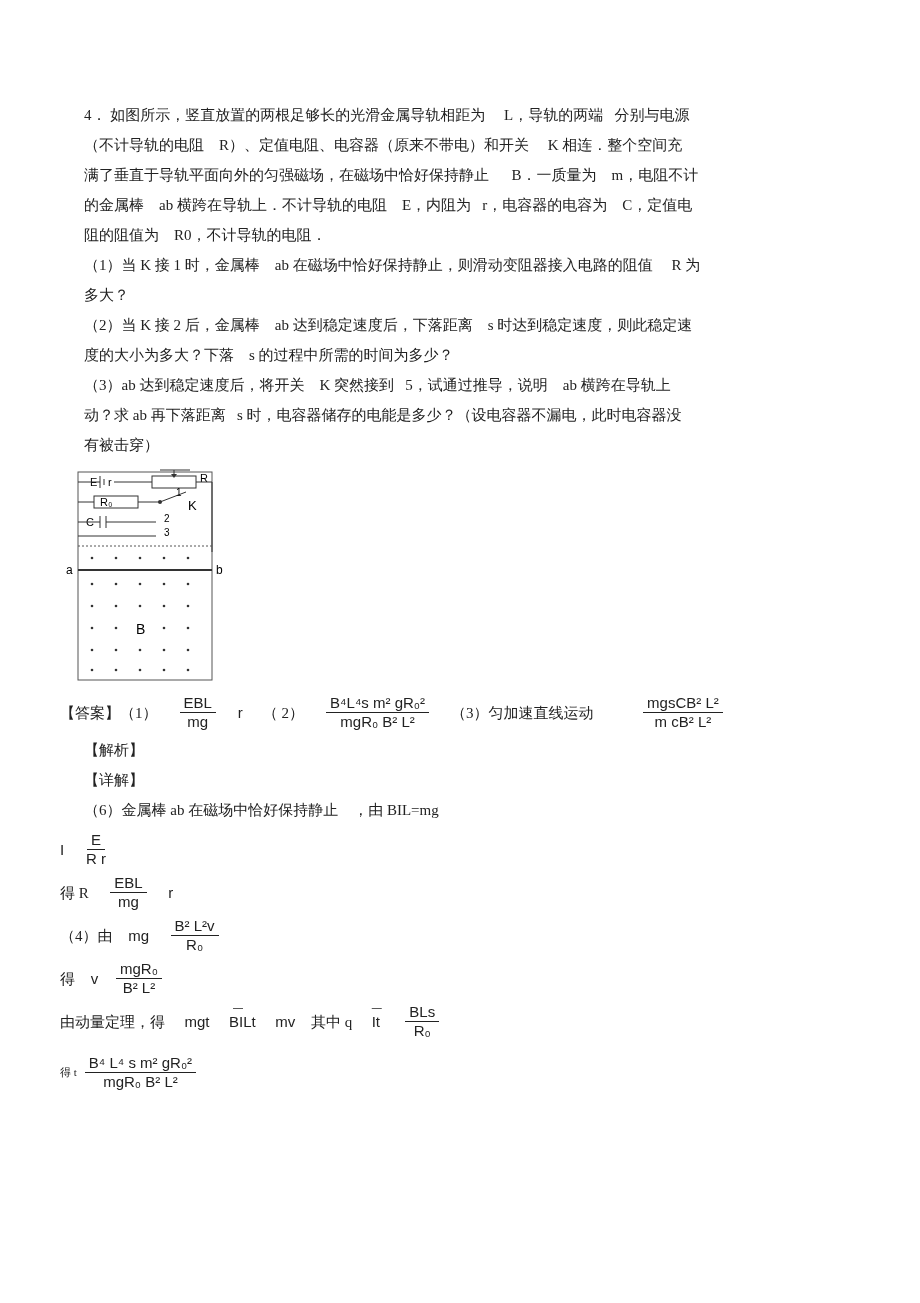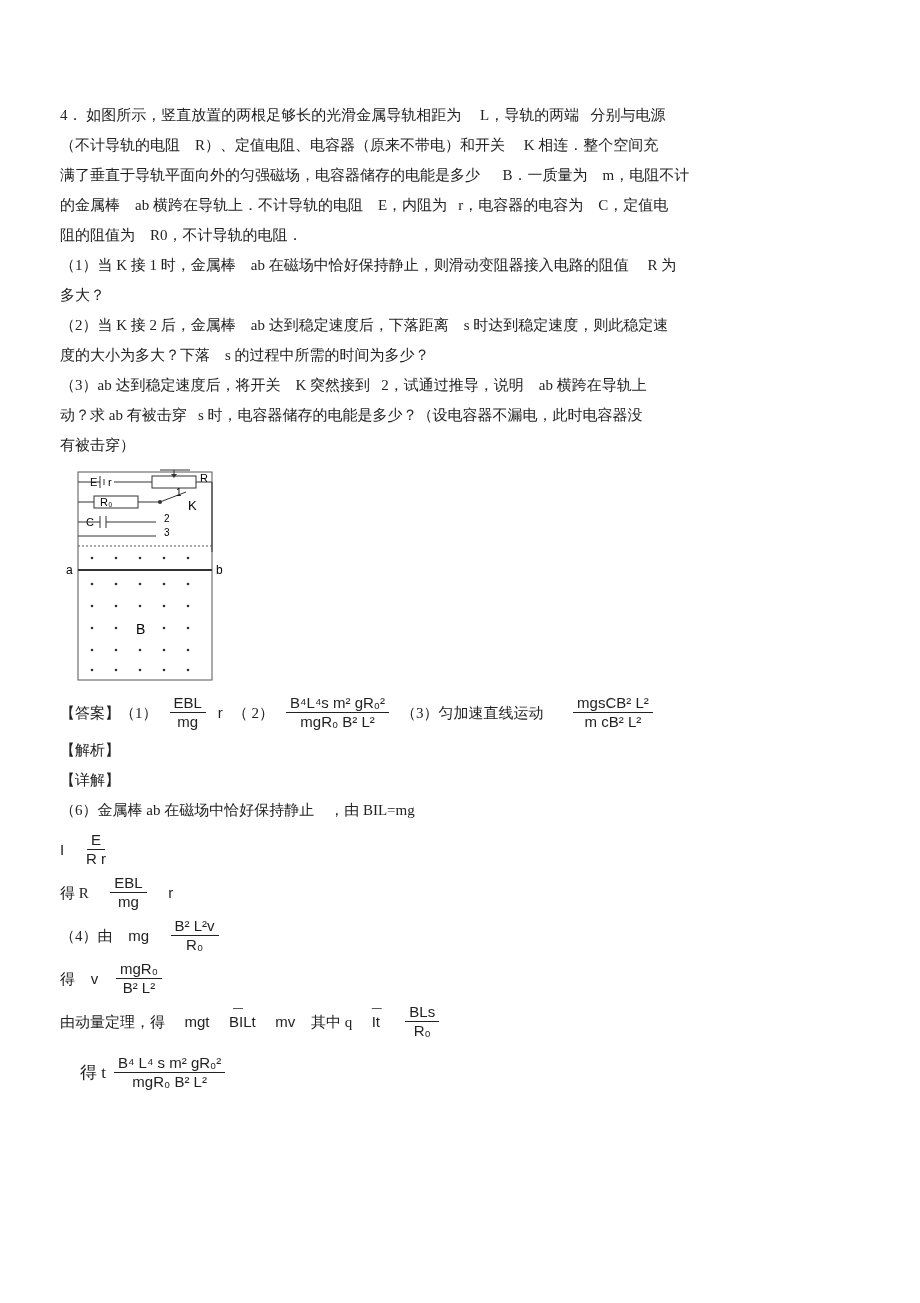--- a/index.html
+++ b/index.html
@@ -8,20 +8,21 @@
     font-family: "SimSun", "宋体", serif;
     font-size: 15px;
     color: #222;
     background: #fff;
     width: 920px;
     box-sizing: border-box;
     line-height: 2.0;
   }
   .para {
     text-align: left;
+    margin-left: 24px;
   }
   .formula-line {
     display: flex;
     align-items: center;
     gap: 6px;
     flex-wrap: wrap;
     line-height: 1.6;
     margin: 6px 0;
   }
   .frac {
@@ -36,21 +37,21 @@
   .frac .num { border-bottom: 1px solid #222; padding: 0 4px; }
   .frac .den { padding: 0 4px; }
   .sans { font-family: Arial, sans-serif; }
   .diagram {
     margin: 6px 0 8px 0;
   }
   .diagram svg { display: block; }
   .answer-row {
     display: flex;
     align-items: center;
-    gap: 10px;
+    gap: 20px;
     flex-wrap: nowrap;
     margin: 4px 0;
   }
 </style>
 </head>
 <body>
 
 <div class="para">
   <span>4．</span>
   <span>如图所示，竖直放置的两根足够长的光滑金属导轨相距为</span>
@@ -58,21 +59,21 @@
   <span>L，导轨的两端</span>
   &nbsp;
   <span>分别与电源</span>
   <br>
   <span>（不计导轨的电阻</span>
   &nbsp;&nbsp;
   <span>R）、定值电阻、电容器（原来不带电）和开关</span>
   &nbsp;&nbsp;&nbsp;
   <span>K 相连．整个空间充</span>
   <br>
-  <span>满了垂直于导轨平面向外的匀强磁场，电容器储存的电能是多少</span>
+  <span>满了垂直于导轨平面向外的匀强磁场，在磁场中恰好保持静止</span>
   &nbsp;&nbsp;&nbsp;&nbsp;
   <span>B．一质量为</span>
   &nbsp;&nbsp;
   <span>m，电阻不计</span>
   <br>
   <span>的金属棒</span>
   &nbsp;&nbsp;
   <span>ab 横跨在导轨上．不计导轨的电阻</span>
   &nbsp;&nbsp;
   <span>E，内阻为</span>
@@ -100,25 +101,25 @@
   <span>s 时达到稳定速度，则此稳定速</span>
   <br>
   <span>度的大小为多大？下落</span>
   &nbsp;&nbsp;
   <span>s 的过程中所需的时间为多少？</span>
   <br>
   <span>（3）ab 达到稳定速度后，将开关</span>
   &nbsp;&nbsp;
   <span>K 突然接到</span>
   &nbsp;
-  <span>2，试通过推导，说明</span>
+  <span>5，试通过推导，说明</span>
   &nbsp;&nbsp;
   <span>ab 横跨在导轨上</span>
   <br>
-  <span>动？求 ab 有被击穿</span>
+  <span>动？求 ab 再下落距离</span>
   &nbsp;
   <span>s 时，电容器储存的电能是多少？（设电容器不漏电，此时电容器没</span>
   <br>
   <span>有被击穿）</span>
 </div>
 
 <div class="diagram">
 <svg width="170" height="220" viewBox="0 0 170 220">
   <rect x="18" y="6" width="134" height="208" fill="none" stroke="#555" stroke-width="1"></rect>
 
@@ -289,18 +290,18 @@
     <span>It</span>
   </span>
   &nbsp;&nbsp;&nbsp;
   <span class="frac sans">
     <span class="num">BLs</span>
     <span class="den">R₀</span>
   </span>
 </div>
 
 <div class="formula-line" style="margin-top:14px;">
-  <span style="font-size:17px;margin-left:20px;">得 t</span>
+  <span style="font-size:11px;">得 t</span>
   <span class="frac sans">
     <span class="num">B⁴ L⁴ s m² gR₀²</span>
     <span class="den">mgR₀ B² L²</span>
   </span>
 </div>
 
 </body></html>

